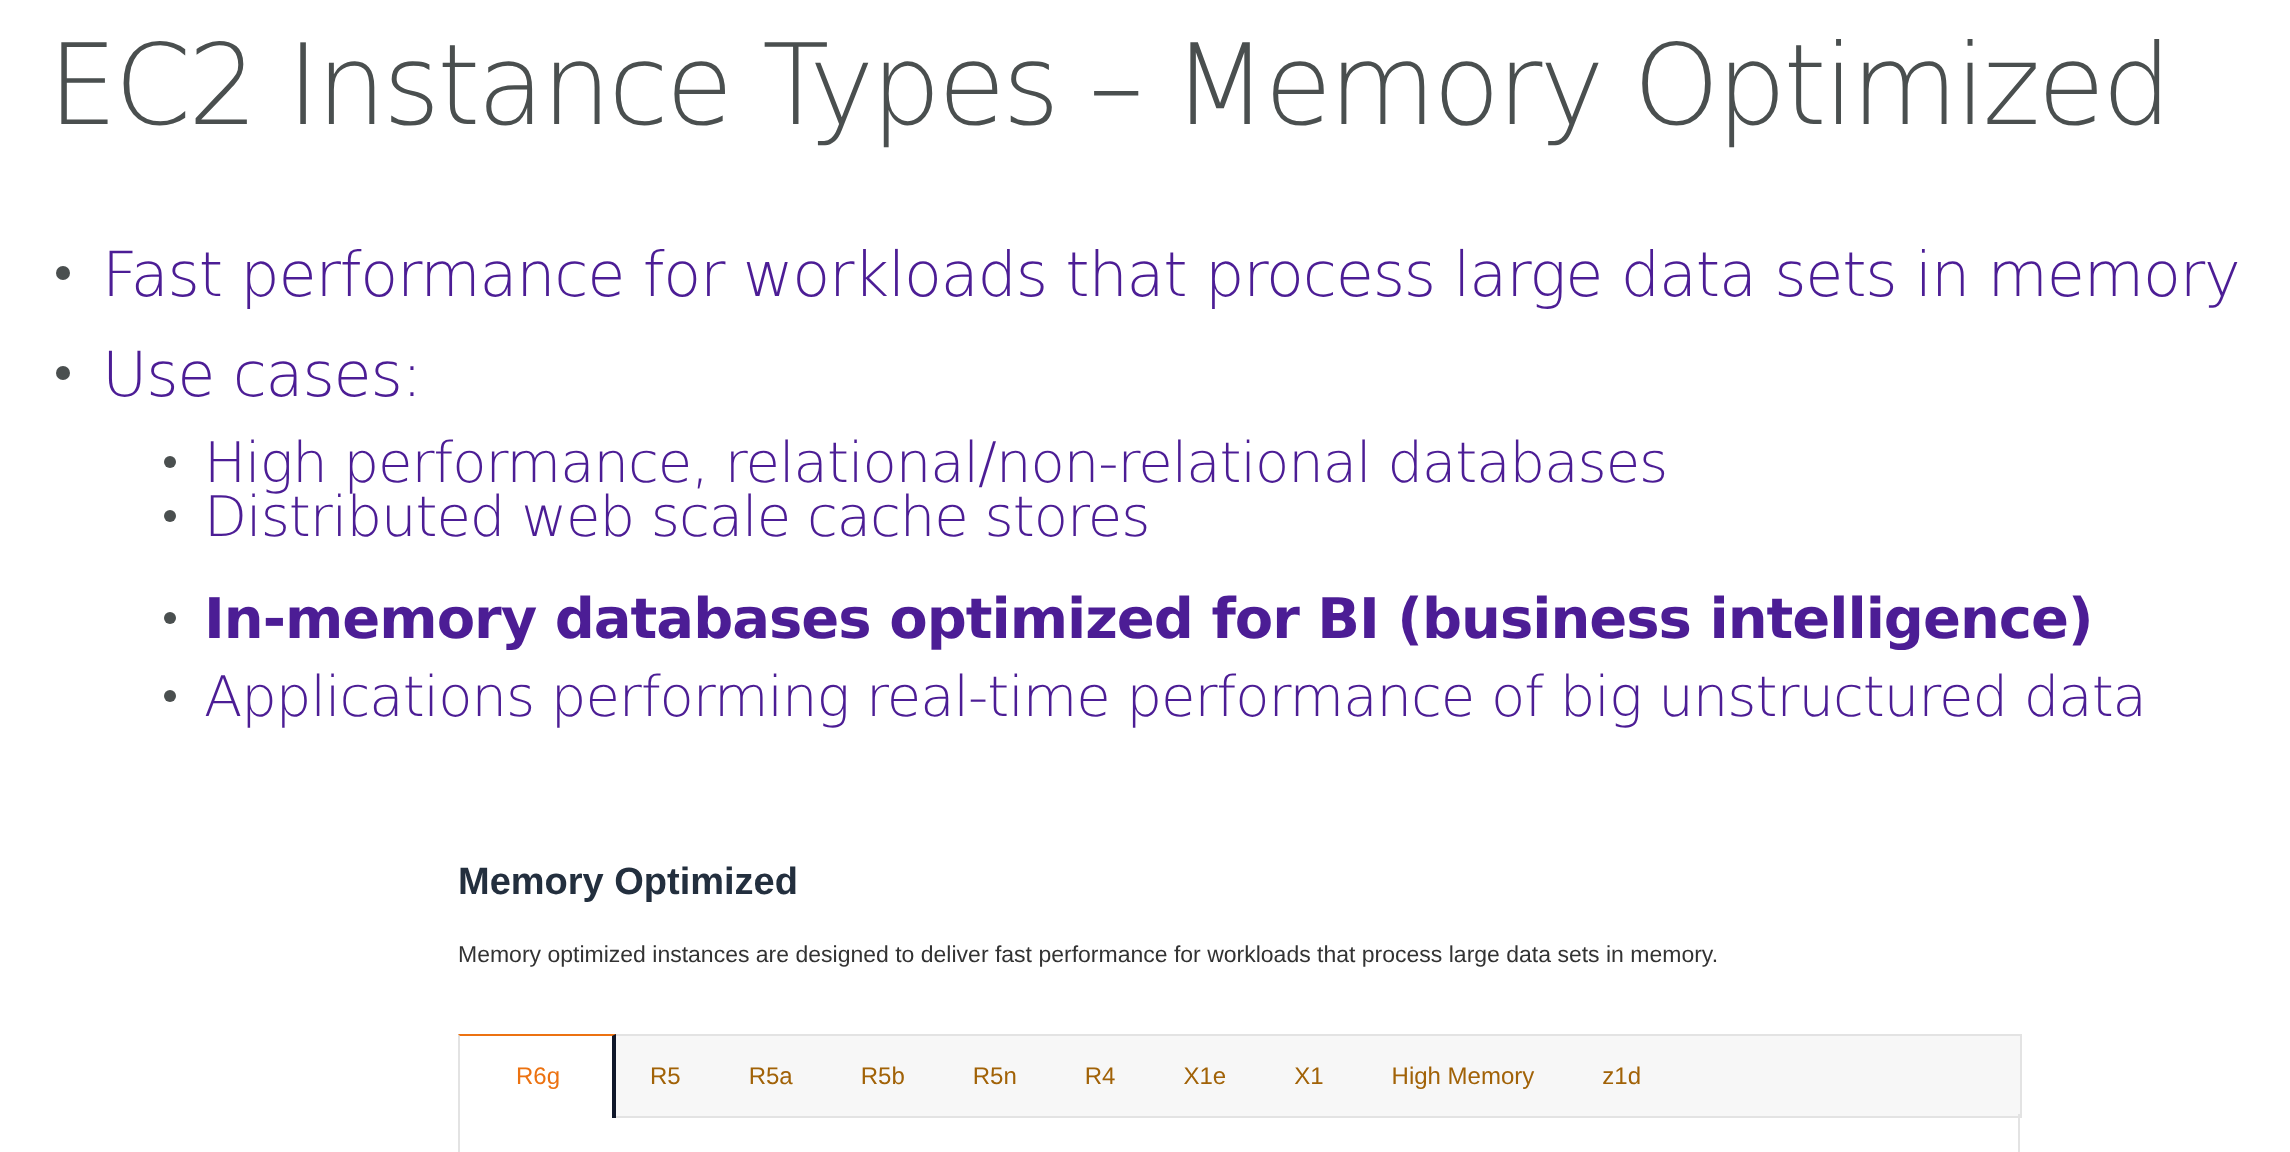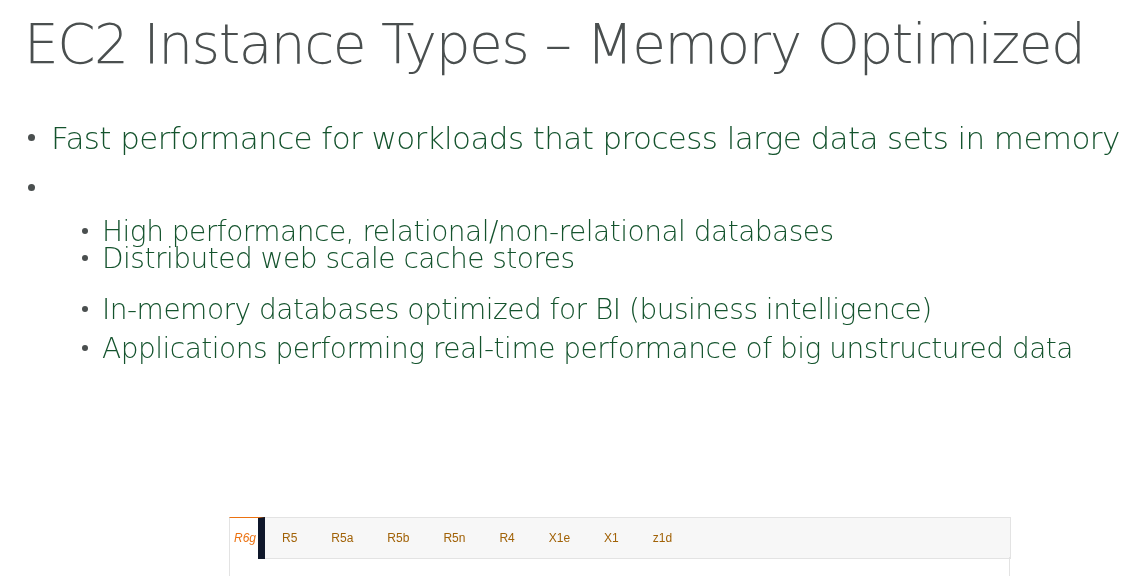--- a/index.html
+++ b/index.html
@@ -15,21 +15,21 @@
       font-family: "DejaVu Sans", sans-serif;
       font-weight: 200; font-size: 56px; letter-spacing: -1.5px;
       color: #4a4f4f; white-space: nowrap;
       transform: scaleX(0.98); transform-origin: left top;
       line-height: 80px;
     }
     .bullets { position: absolute; left: 0; top: 0; }
     .bl {
       position: absolute; white-space: nowrap;
       font-family: "DejaVu Sans", sans-serif; font-weight: 200;
-      color: #14532d;
+      color: #4c1d95;
     }
     .bl .dot {
       display: inline-block; width: 7px; height: 7px; border-radius: 50%;
       background: #4a4f4f; vertical-align: middle; margin-right: 16px;
       position: relative; top: -3px;
     }
     .lvl1 { font-size: 31px; letter-spacing: -0.6px; left: 28px; }
     .lvl2 { font-size: 28px; letter-spacing: -0.5px; left: 82px; }
     .lvl2 .dot { width: 6px; height: 6px; margin-right: 14px; top: -2px; }
 
@@ -48,61 +48,63 @@
       display: flex;
     }
     .tab {
       font-family: "Liberation Sans", sans-serif; font-size: 12px;
       color: #a16207; padding: 0 17px; line-height: 40px; cursor: pointer;
       white-space: nowrap;
     }
     .tab.active {
       background: #ffffff; color: #ec7211;
       border-top: 1px solid #ec7211; border-left: 1px solid #e3e3e3;
-      border-right: 7px solid #0f172a; margin-top: -1px; height: 41px;
-      line-height: 40px; padding: 0 4px; width: 20px; text-align: center;
+      border-right: 2px solid #0f172a; margin-top: -1px; height: 41px;
+      line-height: 40px; padding: 0 28px; width: 20px; text-align: center;
       box-sizing: content-box;
-      font-style: italic;
     }
     .tab-body-left { position: absolute; left: 0; top: 129px; width: 1px; height: 20px; background: #e3e3e3; }
     .tab-body-right { position: absolute; left: 780px; top: 129px; width: 1px; height: 20px; background: #e3e3e3; }
   </style>
 </head>
 <body>
 
 <div class="slide-title">EC2 Instance Types – Memory Optimized</div>
 
 <div class="bullets">
   <div class="bl lvl1" style="top:120px;">
     <span class="dot"></span><span>Fast performance for workloads that process large data sets in memory</span>
   </div>
   <div class="bl lvl1" style="top:170px;">
-    <span class="dot"></span>
+    <span class="dot"></span><span>Use cases:</span>
   </div>
   <div class="bl lvl2" style="top:215px;">
     <span class="dot"></span><span>High performance, relational/non-relational databases</span>
   </div>
   <div class="bl lvl2" style="top:242px;">
     <span class="dot"></span><span>Distributed web scale cache stores</span>
   </div>
-  <div class="bl lvl2" style="top:293px;">
+  <div class="bl lvl2" style="top:293px;font-weight:bold;">
     <span class="dot"></span><span>In-memory databases optimized for BI (business intelligence)</span>
   </div>
   <div class="bl lvl2" style="top:332px;">
     <span class="dot"></span><span>Applications performing real-time performance of big unstructured data</span>
   </div>
 </div>
 
 <div class="aws-panel">
+  <h2 class="aws-heading">Memory Optimized</h2>
+  <div class="aws-desc">Memory optimized instances are designed to deliver fast performance for workloads that process large data sets in memory.</div>
   <div class="tabs">
     <div class="tab active">R6g</div>
     <div class="tab">R5</div>
     <div class="tab">R5a</div>
     <div class="tab">R5b</div>
     <div class="tab">R5n</div>
     <div class="tab">R4</div>
     <div class="tab">X1e</div>
     <div class="tab">X1</div>
+    <div class="tab">High Memory</div>
     <div class="tab">z1d</div>
   </div>
   <div class="tab-body-left"></div>
   <div class="tab-body-right"></div>
 </div>
 
 </body></html>

